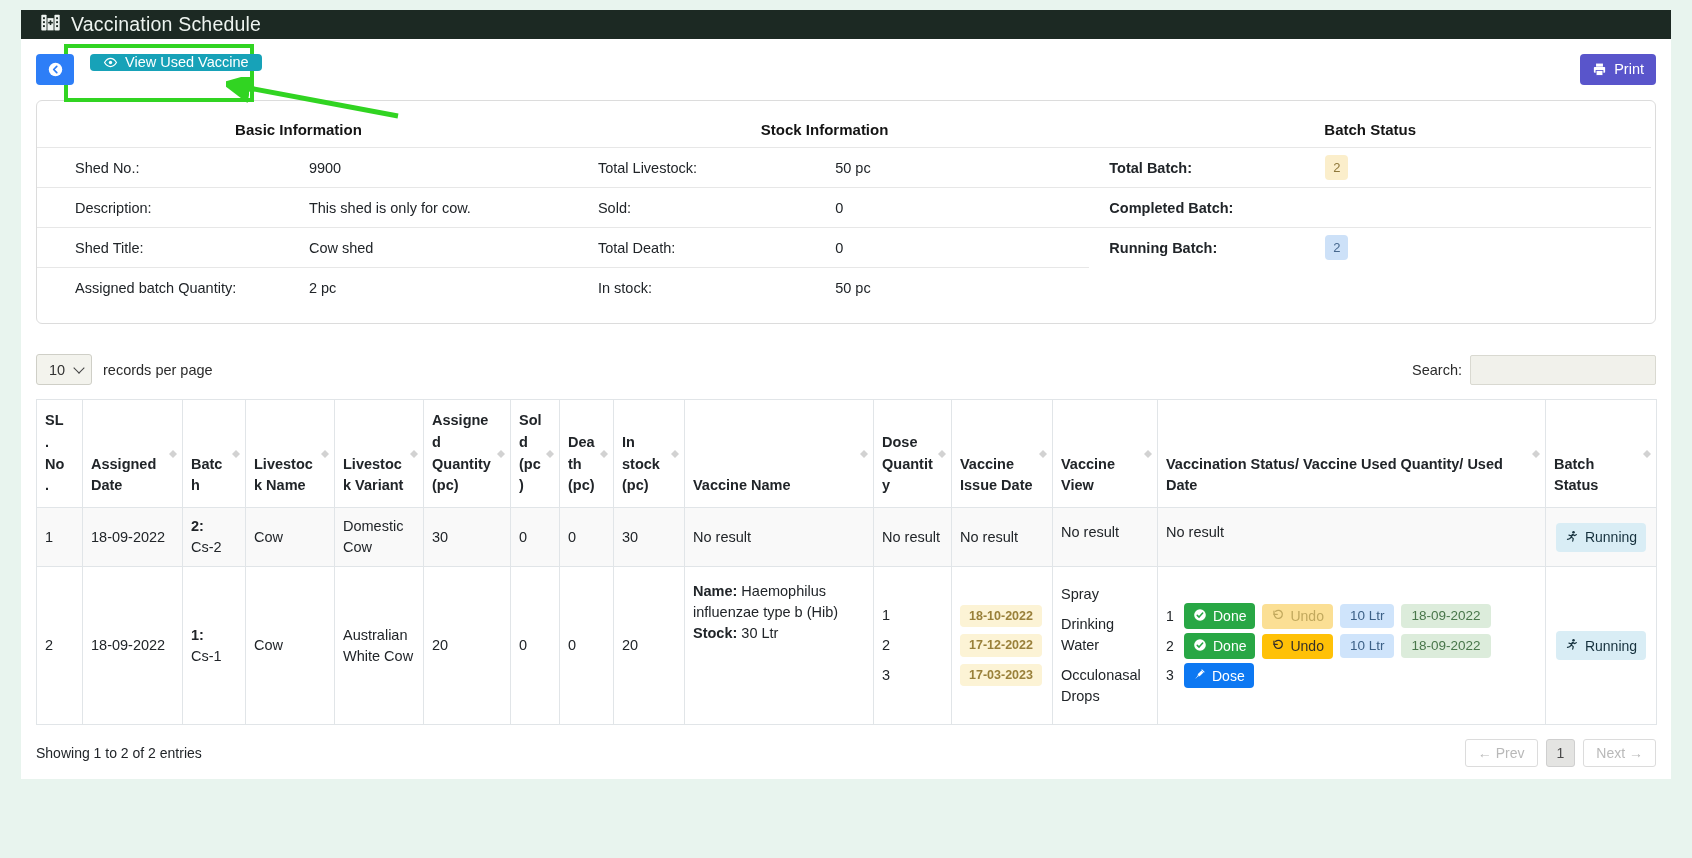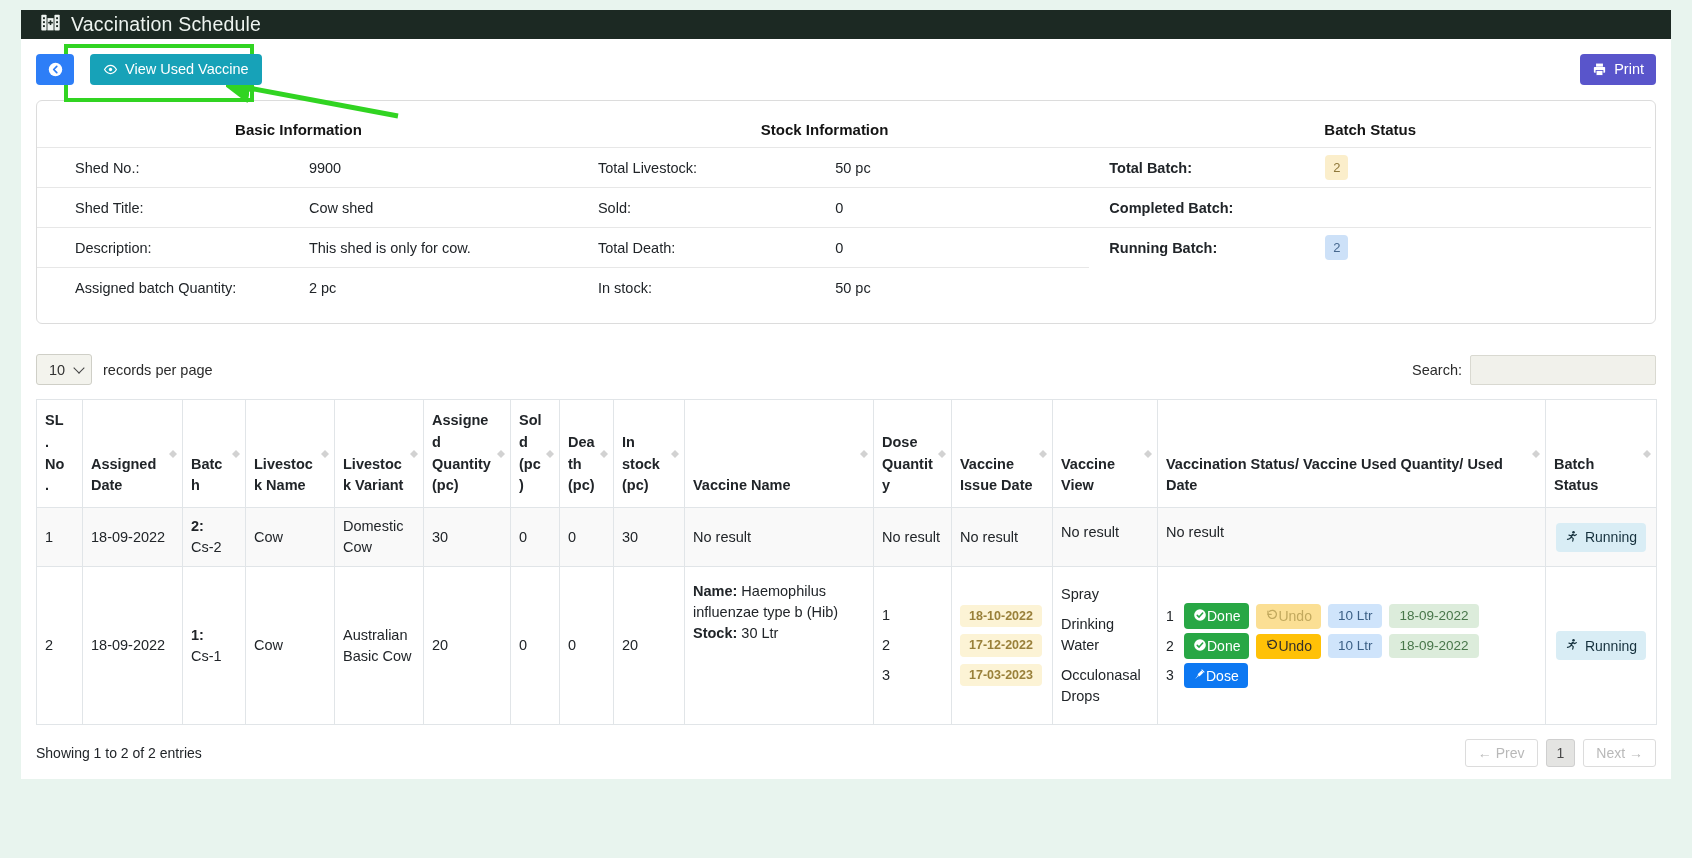--- a/index.html
+++ b/index.html
@@ -16,21 +16,21 @@
   .topbar h1{margin:0;font-size:19.5px;font-weight:400;color:#edf3ef;letter-spacing:.2px;}
 
   
   .content{position:relative;background:#ffffff;height:740px;box-sizing:border-box;padding:15px 15px 0 15px;}
 
   
   .tbar{display:flex;align-items:flex-start;position:relative;z-index:3;}
   .btn{border:none;border-radius:4px;color:#fff;font-size:14.5px;font-family:inherit;display:inline-flex;align-items:center;gap:7px;cursor:pointer;line-height:1;}
   .btn svg{display:block;}
   .btn-back{background:#2d7ef7;width:38px;height:31px;justify-content:center;margin-right:16px;}
-  .btn-view{background:#17a2b8;height:31px;padding:0 13px;}
+  .btn-view{background:#17a2b8;height:17px;padding:0 13px;}
   .btn-print{background:#5955cb;height:31px;padding:0 12px;margin-left:auto;}
 
   
   .anno-box{position:absolute;left:43px;top:5px;width:182px;height:50px;border:4px solid #31d422;z-index:2;pointer-events:none;}
   .anno-arrow{position:absolute;left:205px;top:38px;z-index:2;pointer-events:none;}
 
   
   .card{margin-top:15px;border:1px solid #dcdcdc;border-radius:6px;background:#fff;display:flex;padding:10px 4px 16px 0;box-sizing:border-box;min-height:215px;}
   .sec{box-sizing:border-box;}
   .sec-basic{flex:0 0 32.4%;}
@@ -72,21 +72,21 @@
   .vtop{vertical-align:top !important;padding-top:14px !important;}
   .batchcell b{display:block;}
 
   .stack1 > div{margin:9px 0;}
   .stack2 > div{margin:7px 0;}
   .routes > div{margin:9px 0;}
   .idate{display:inline-block;background:#fcf3d5;color:#99803a;font-weight:700;font-size:12.5px;padding:5px 9px;border-radius:4px;line-height:1;}
 
   .sline{display:flex;align-items:center;gap:7px;margin:4px 0;}
   .sline .num{width:11px;font-size:14px;flex:0 0 auto;}
-  .mbtn{border:none;border-radius:4px;font-family:inherit;font-size:14px;line-height:1;display:inline-flex;align-items:center;gap:0;padding:5px 9px;cursor:pointer;}
+  .mbtn{border:none;border-radius:4px;font-family:inherit;font-size:14px;line-height:1;display:inline-flex;align-items:center;gap:6px;padding:5px 9px;cursor:pointer;}
   .b-done{background:#28a745;color:#fff;}
   .b-undo{background:#ffc107;color:#35302a;font-weight:400;}
   .b-undo.dis{background:#fbdf94;color:#c2a95e;}
   .b-dose{background:#0d78f2;color:#fff;}
   .tag{display:inline-block;border-radius:4px;font-size:13.5px;padding:5px 10px;line-height:1;}
   .t-qty{background:#cfe4fb;color:#3c6086;}
   .t-date{background:#dcecdb;color:#48764a;}
   .run{display:inline-flex;align-items:center;gap:6px;background:#d9edf5;color:#16313d;border-radius:4px;padding:6px 9px;font-size:14px;line-height:1;}
   .td-center{text-align:center;}
 
@@ -165,26 +165,26 @@
 
     <div class="card">
 
       <section class="sec sec-basic">
         <h2>Basic Information</h2>
         <div class="irow">
           <span class="lbl">Shed No.:</span>
           <span class="val">9900</span>
         </div>
         <div class="irow">
+          <span class="lbl">Description:</span>
+          <span class="val">This shed is only for cow.</span>
+        </div>
+        <div class="irow">
           <span class="lbl">Shed Title:</span>
           <span class="val">Cow shed</span>
-        </div>
-        <div class="irow">
-          <span class="lbl">Description:</span>
-          <span class="val">This shed is only for cow.</span>
         </div>
         <div class="irow">
           <span class="lbl">Assigned batch Quantity:</span>
           <span class="val">2 pc</span>
         </div>
       </section>
 
       <section class="sec sec-stock">
         <h2>Stock Information</h2>
         <div class="irow">
@@ -309,21 +309,21 @@
           </td>
         </tr>
 
         <tr>
           <td>2</td>
           <td>18-09-2022</td>
           <td>
             <div class="batchcell"><b>1:</b><span>Cs-1</span></div>
           </td>
           <td>Cow</td>
-          <td>Australian Basic Cow</td>
+          <td>Australian White Cow</td>
           <td>20</td>
           <td>0</td>
           <td>0</td>
           <td>20</td>
           <td class="vtop">
             <div><b>Name:</b> <span>Haemophilus influenzae type b (Hib)</span></div>
             <div><b>Stock:</b> <span>30 Ltr</span></div>
           </td>
           <td>
             <div class="stack1">

